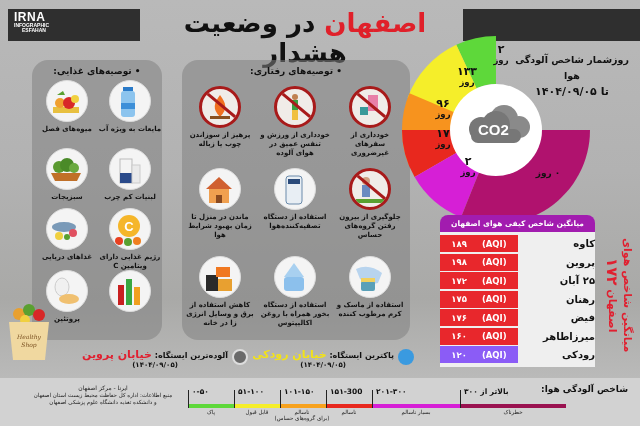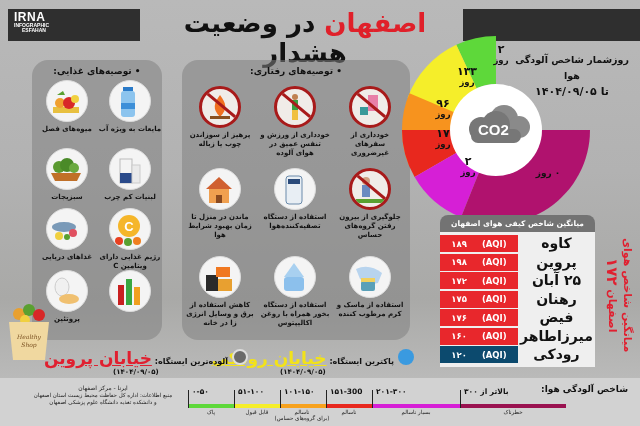--- a/index.html
+++ b/index.html
@@ -28,32 +28,32 @@
   .circ.no::after { content: ""; position: absolute; left: -4px; top: 17px; width: 52px; height: 3px; background: #a81a1a; transform: rotate(40deg); }
   .lbl { font-size: 7px; font-weight: bold; color: #111; line-height: 9px; margin-top: 3px; }
 
   
   .chart-title { position: absolute; right: 8px; top: 52px; font-size: 9.5px; font-weight: bold; direction: rtl; text-align: center; width: 120px; color: #111; line-height: 16px; }
   .seg-lbl { position: absolute; font-weight: bold; text-align: center; color: #111; font-size: 11px; line-height: 11px; direction: rtl; }
   .seg-lbl small { display: block; font-size: 8.5px; }
 
   
   .tbl { position: absolute; left: 440px; top: 215px; width: 155px; }
-  .tbl-hdr { background: #737373; color: #fff; font-size: 7.5px; font-weight: bold; text-align: center; direction: rtl; height: 17px; line-height: 17px; border-radius: 8px 8px 0 0; }
+  .tbl-hdr { background: #a21caf; color: #fff; font-size: 7.5px; font-weight: bold; text-align: center; direction: rtl; height: 17px; line-height: 17px; border-radius: 8px 8px 0 0; }
   .tbl-body { background: #efefef; padding: 3px 0 2px 0; }
   .trow { height: 17px; display: flex; margin-bottom: 1.5px; }
   .tval { width: 78px; background: #e8272c; color: #fff; font-size: 8.5px; font-weight: bold; display: flex; justify-content: center; align-items: center; gap: 15px; }
-  .tval.or { background: #0c4a6e; }
-  .tname { flex: 1; font-size: 14px; font-weight: bold; text-align: center; direction: rtl; line-height: 17px; color: #111; }
+  .tval.or { background: #8b5cf6; }
+  .tname { flex: 1; font-size: 10px; font-weight: bold; direction: rtl; line-height: 17px; color: #111; }
   .vert { position: absolute; left: 592px; top: 215px; width: 42px; height: 160px; writing-mode: vertical-rl; color: #e02030; font-weight: bold; font-size: 11px; text-align: center; direction: rtl; }
   .vert .n { font-size: 15px; }
 
   
   .st { position: absolute; top: 348px; direction: rtl; font-size: 8px; font-weight: bold; color: #111; white-space: nowrap; }
-  .st .nm { font-size: 17px; text-decoration: underline; }
+  .st .nm { font-size: 11px; }
   .st .sub { font-size: 7px; display: block; text-align: center; }
   .cld { position: absolute; width: 16px; height: 16px; border-radius: 50%; top: 349px; }
 
   
   .footer { position: absolute; left: 0; top: 378px; width: 640px; height: 48px; background: #d2d2d2; }
   .src { position: absolute; left: 28px; top: 384px; width: 150px; text-align: center; direction: rtl; font-size: 5.5px; color: #222; line-height: 7.5px; }
   .scale-t { position: absolute; right: 12px; top: 384px; font-size: 9px; font-weight: bold; direction: rtl; color: #111; }
   .bar { position: absolute; top: 404px; height: 4px; }
   .tick { position: absolute; top: 390px; width: 1px; height: 18px; background: #222; }
   .rng { position: absolute; top: 387px; font-size: 7.5px; font-weight: bold; color: #111; white-space: nowrap; }

